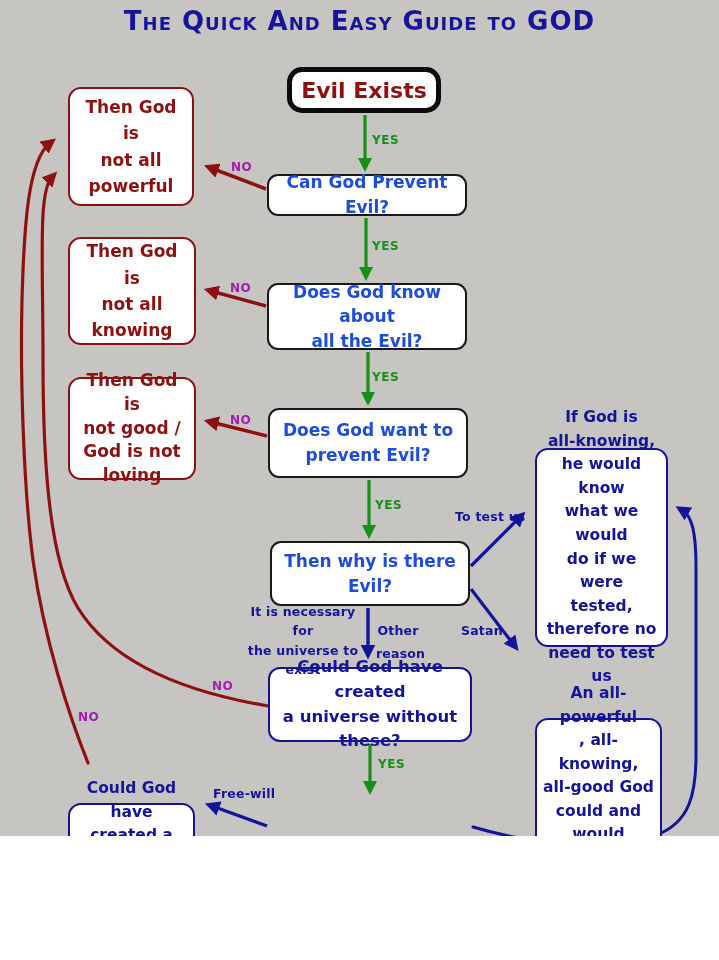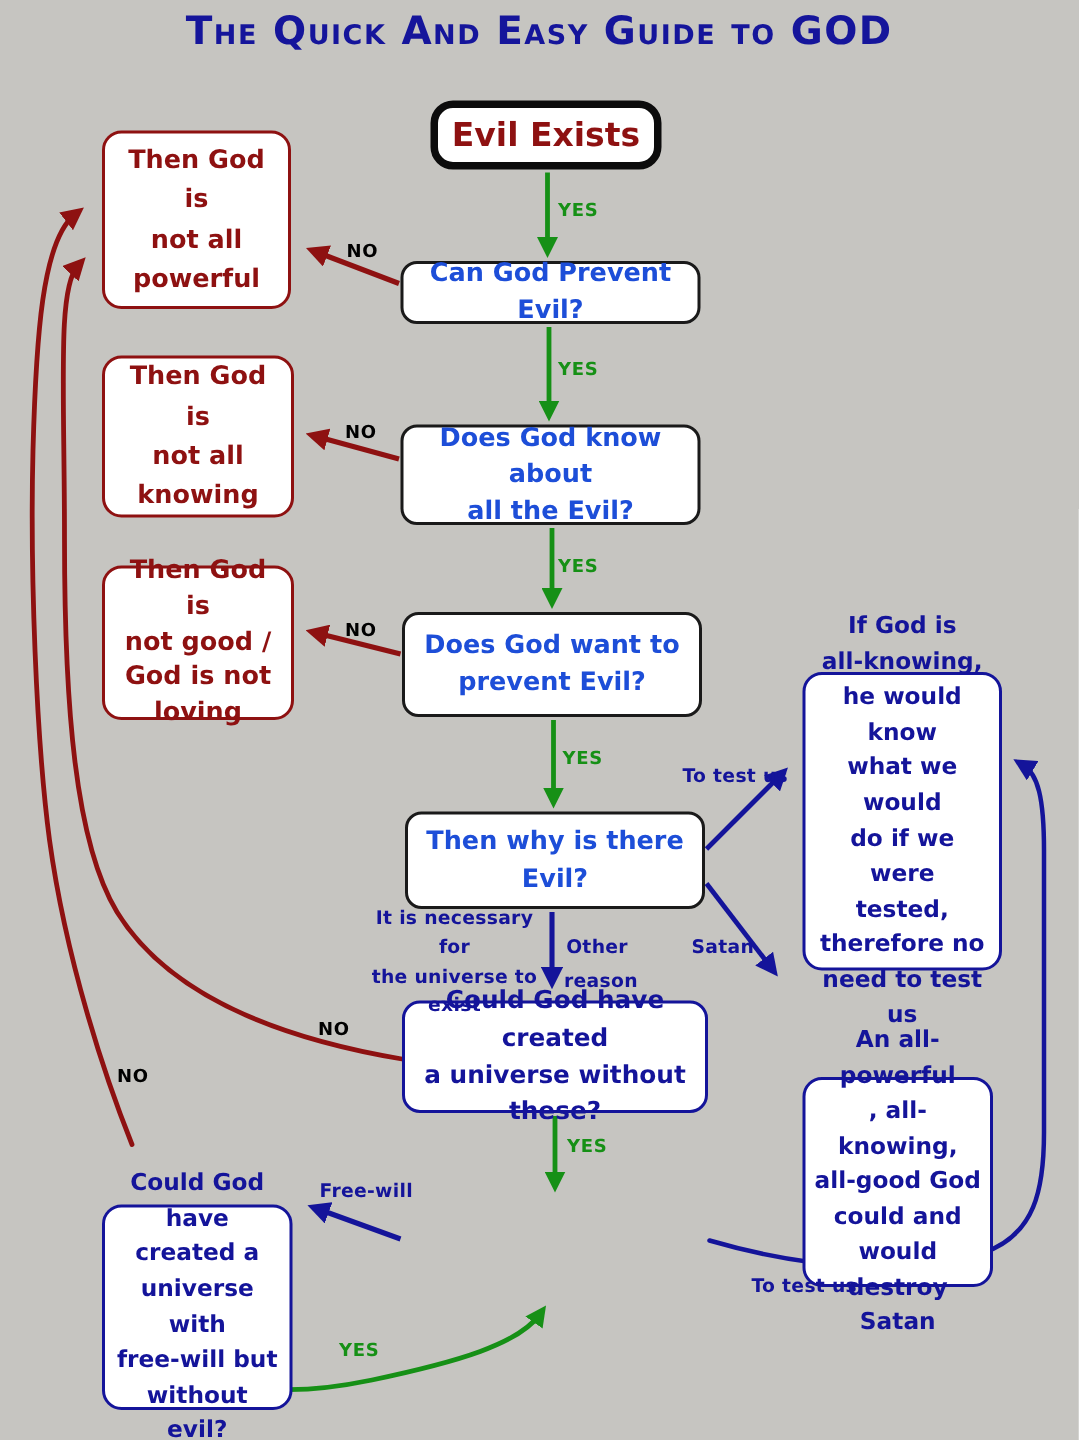--- a/index.html
+++ b/index.html
@@ -1,17 +1,17 @@
 <!DOCTYPE html>
 <html><head>
 <meta charset="utf-8">
 <style>
   html,body{margin:0;padding:0;}
   .stage{
-    position:relative;width:719px;height:960px;overflow:hidden;
+    position:relative;width:719px;height:836px;overflow:hidden;
     background:#c6c5c1;
     font-family:"DejaVu Sans","Liberation Sans",sans-serif;
   }
   .title{
     position:absolute;top:6px;left:0;width:719px;text-align:center;
     font-size:26px;font-weight:800;color:#15159b;
     font-variant-caps:small-caps;letter-spacing:1px;
   }
   svg.edges{position:absolute;left:0;top:0;}
   .node{
@@ -23,21 +23,21 @@
   .node.black{border:2px solid #1a1a1a;color:#1d4ed8;font-size:17px;border-radius:11px;line-height:1.45;}
   .node.start{border:5px solid #0c0c0c;color:#8e1111;font-size:22px;border-radius:15px;}
   .node.red{border:2px solid #8e1111;color:#8e1111;font-size:17px;line-height:1.55;}
   .node.blue{border:2px solid #14149a;color:#14149a;font-size:16.5px;line-height:1.5;}
   .node.blue.small{font-size:15.5px;line-height:1.52;margin-top:40px;}
   .lbl{
     position:absolute;font-weight:700;font-size:12px;letter-spacing:0.5px;
     white-space:pre-line;
   }
   .lbl.green{color:#169016;}
-  .lbl.red{color:#000000;}
+  .lbl.red{color:#a21caf;}
   .lbl.blue{color:#14149a;font-size:12.5px;letter-spacing:0.2px;}
   .lbl.center{text-align:center;}
 </style>
 </head>
 <body>
 
 <div class="stage">
 
   <div class="title">The Quick And Easy Guide to GOD</div>
 

